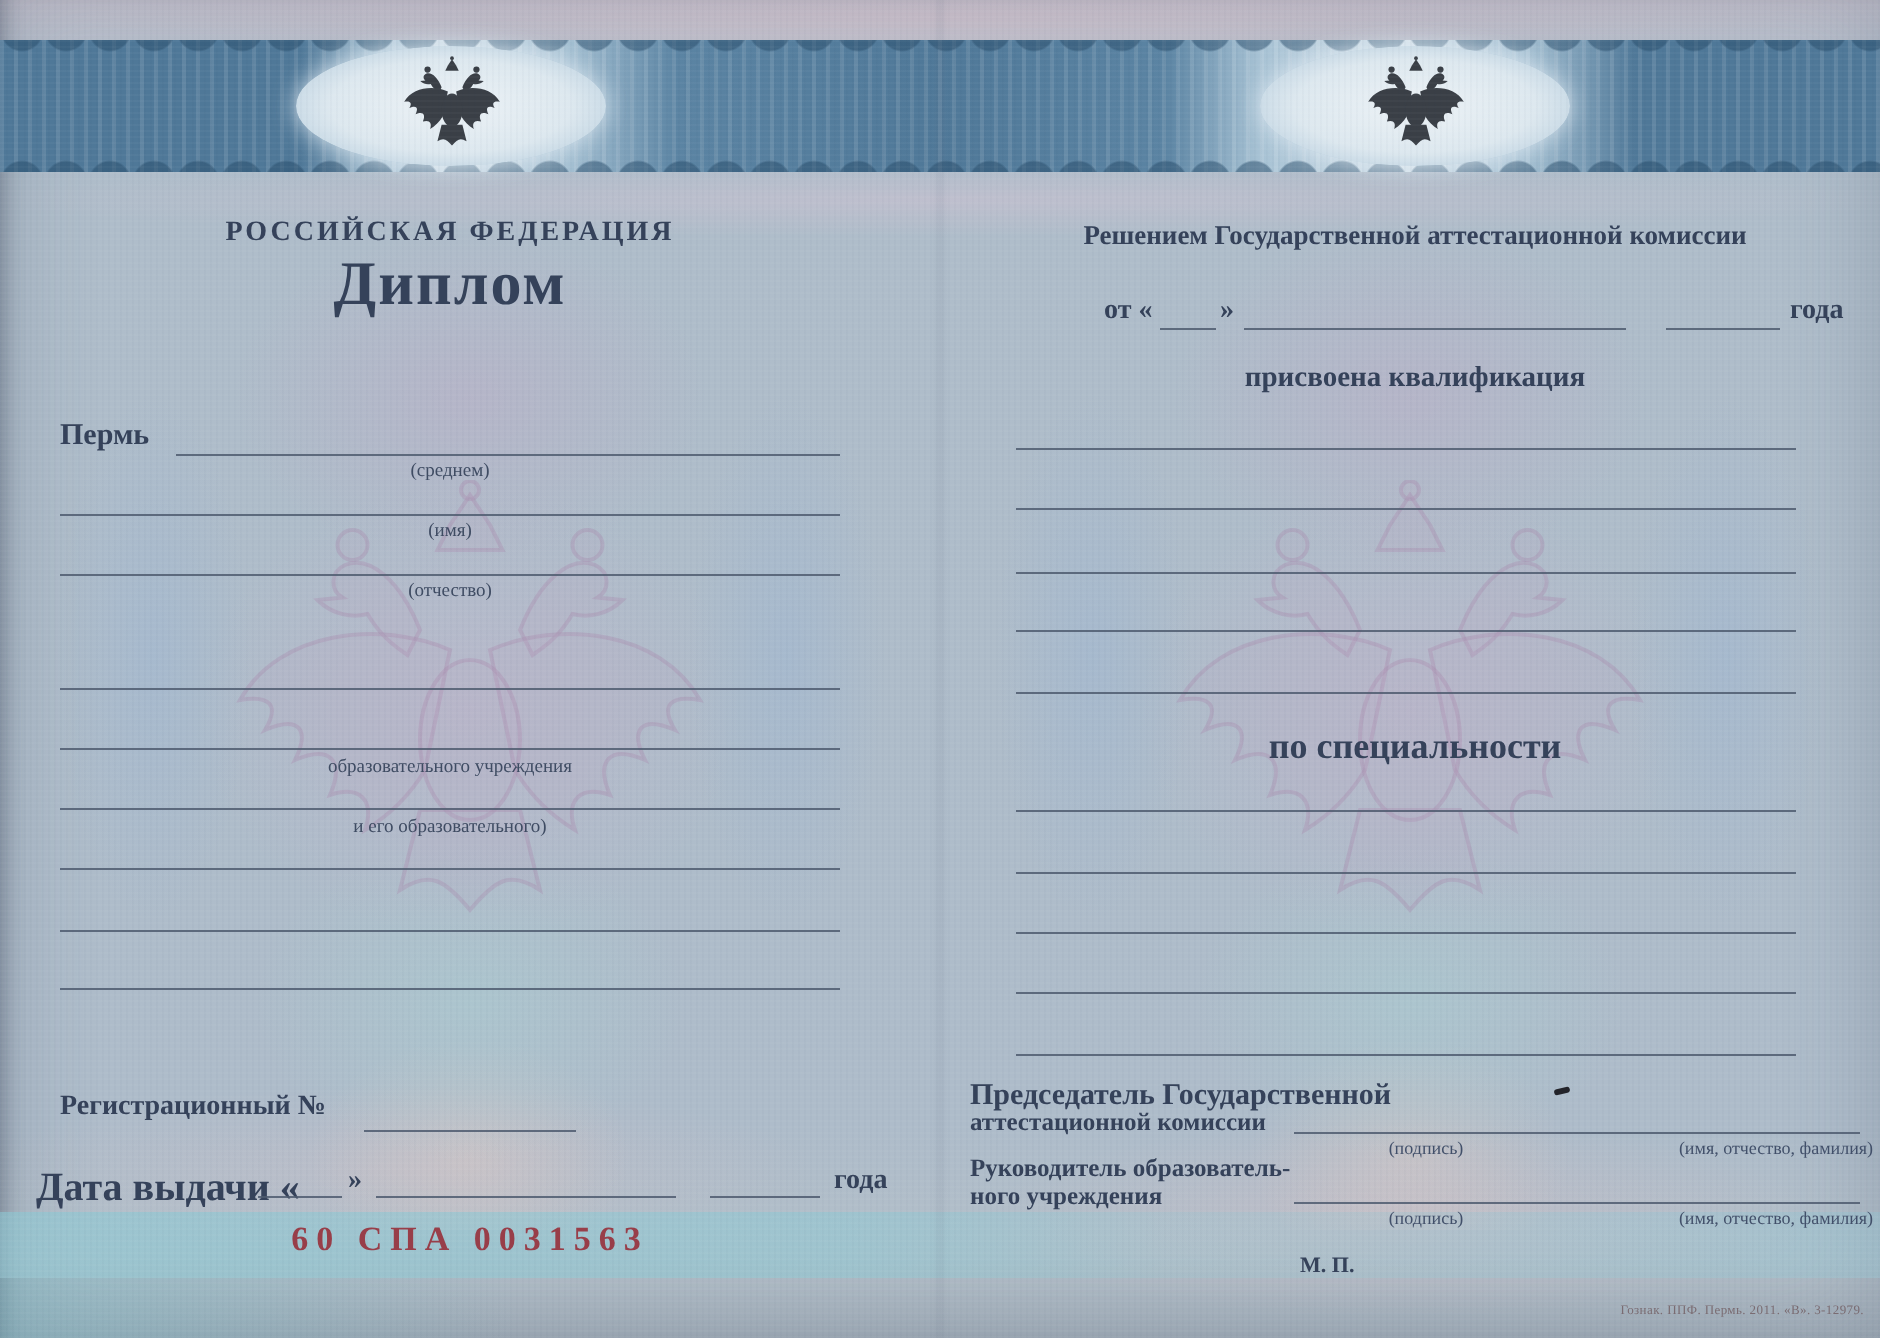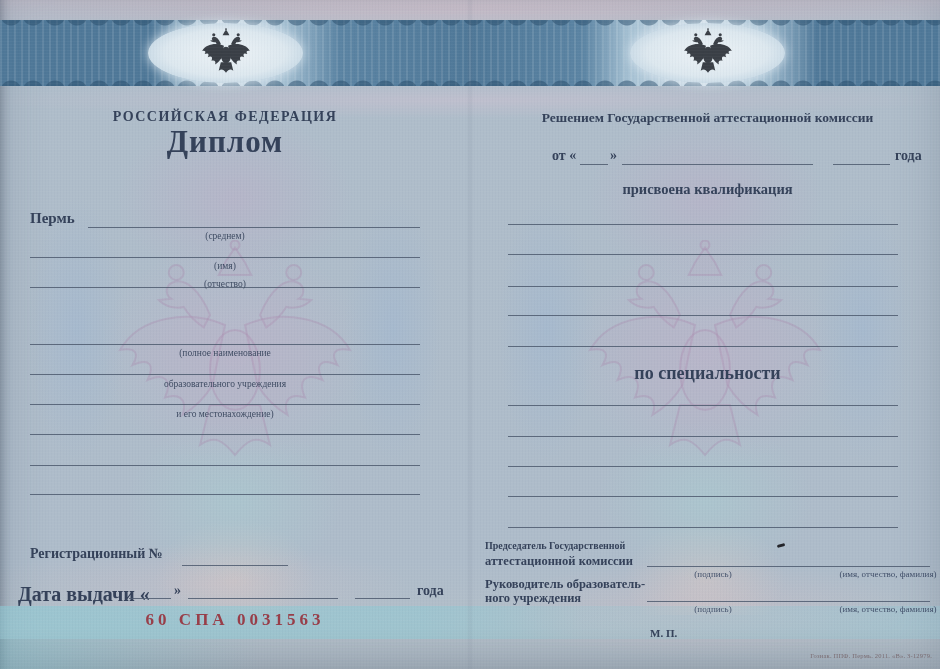--- a/index.html
+++ b/index.html
@@ -118,30 +118,29 @@
   <div class="t b cen" style="left:30px;top:109px;width:390px;font-size:14px;letter-spacing:1.5px;">РОССИЙСКАЯ ФЕДЕРАЦИЯ</div>
 
   <div class="t b" style="left:30px;top:210px;font-size:15px;">Пермь</div>
   <div class="ln" style="left:88px;top:227px;width:332px;"></div>
   <div class="t cap cen" style="left:30px;top:231px;width:390px;">(среднем)</div>
 
   <div class="ln" style="left:30px;top:257px;width:390px;"></div>
   <div class="t cap cen" style="left:30px;top:261px;width:390px;">(имя)</div>
 
   <div class="ln" style="left:30px;top:287px;width:390px;"></div>
-  <div class="t cap cen" style="left:30px;top:279px;width:390px;">(отчество)</div>
+  <div class="t cap cen" style="left:30px;top:291px;width:390px;">(отчество)</div>
 
   <div class="ln" style="left:30px;top:344px;width:390px;"></div>
-  <div class="t cap cen" style="left:30px;top:348px;width:390px;">(полное наименование</div>
 
   <div class="ln" style="left:30px;top:374px;width:390px;"></div>
   <div class="t cap cen" style="left:30px;top:379px;width:390px;">образовательного учреждения</div>
 
   <div class="ln" style="left:30px;top:404px;width:390px;"></div>
-  <div class="t cap cen" style="left:30px;top:409px;width:390px;">и его местонахождение)</div>
+  <div class="t cap cen" style="left:30px;top:409px;width:390px;">и его образовательного)</div>
 
   <div class="ln" style="left:30px;top:434px;width:390px;"></div>
   <div class="ln" style="left:30px;top:465px;width:390px;"></div>
   <div class="ln" style="left:30px;top:494px;width:390px;"></div>
 
   <div class="t b" style="left:30px;top:546px;font-size:14px;">Регистрационный №</div>
   <div class="ln" style="left:182px;top:565px;width:106px;"></div>
 
   <div class="t b" style="left:18px;top:583px;font-size:20px;">Дата выдачи «</div>
   <div class="ln" style="left:129px;top:598px;width:42px;"></div>
@@ -170,21 +169,21 @@
   <div class="ln" style="left:508px;top:346px;width:390px;"></div>
 
   <div class="t b cen" style="left:485px;top:363px;width:445px;font-size:18px;">по специальности</div>
 
   <div class="ln" style="left:508px;top:405px;width:390px;"></div>
   <div class="ln" style="left:508px;top:436px;width:390px;"></div>
   <div class="ln" style="left:508px;top:466px;width:390px;"></div>
   <div class="ln" style="left:508px;top:496px;width:390px;"></div>
   <div class="ln" style="left:508px;top:527px;width:390px;"></div>
 
-  <div class="t" style="left:485px;top:540px;font-size:10px;font-weight:600;">Председатель Государственной</div>
+  <div class="t" style="left:485px;top:540px;font-size:15px;font-weight:600;">Председатель Государственной</div>
   <div class="t" style="left:485px;top:554px;font-size:12.5px;font-weight:600;">аттестационной комиссии</div>
   <div class="ln" style="left:647px;top:566px;width:283px;"></div>
   <div class="t sig-cap cen" style="left:663px;top:569px;width:100px;">(подпись)</div>
   <div class="t sig-cap cen" style="left:824px;top:569px;width:128px;">(имя, отчество, фамилия)</div>
 
   <div class="t" style="left:485px;top:577px;font-size:12.5px;font-weight:600;">Руководитель образователь-</div>
   <div class="t" style="left:485px;top:591px;font-size:12.5px;font-weight:600;">ного учреждения</div>
   <div class="ln" style="left:647px;top:601px;width:283px;"></div>
   <div class="t sig-cap cen" style="left:663px;top:604px;width:100px;">(подпись)</div>
   <div class="t sig-cap cen" style="left:824px;top:604px;width:128px;">(имя, отчество, фамилия)</div>

